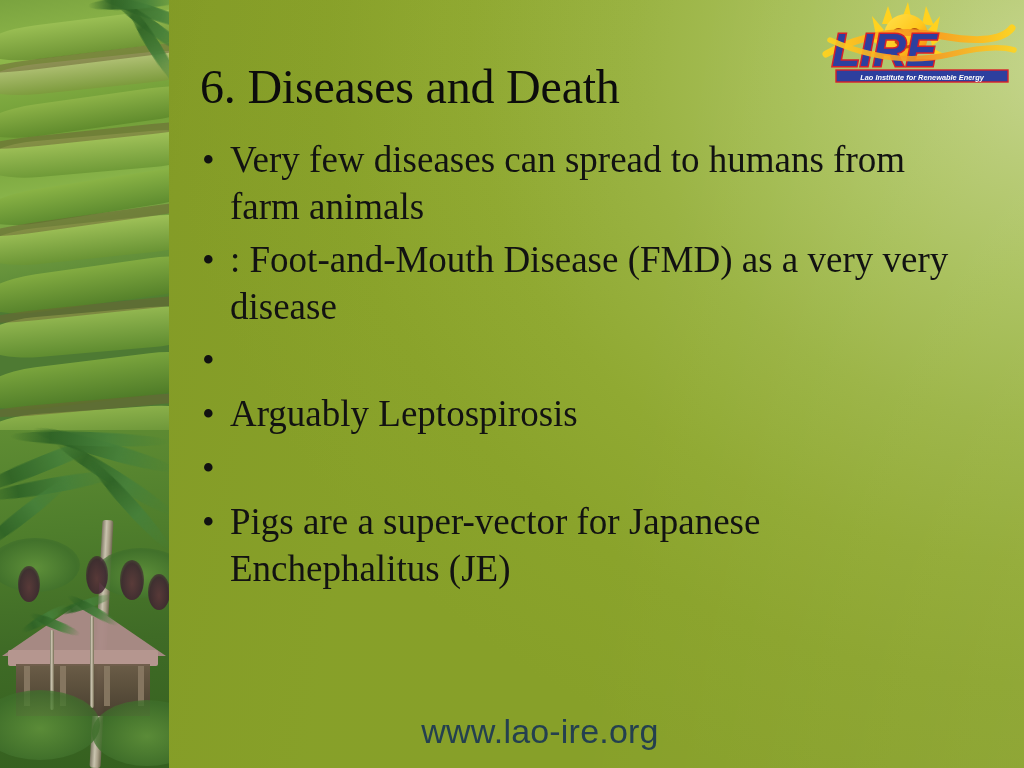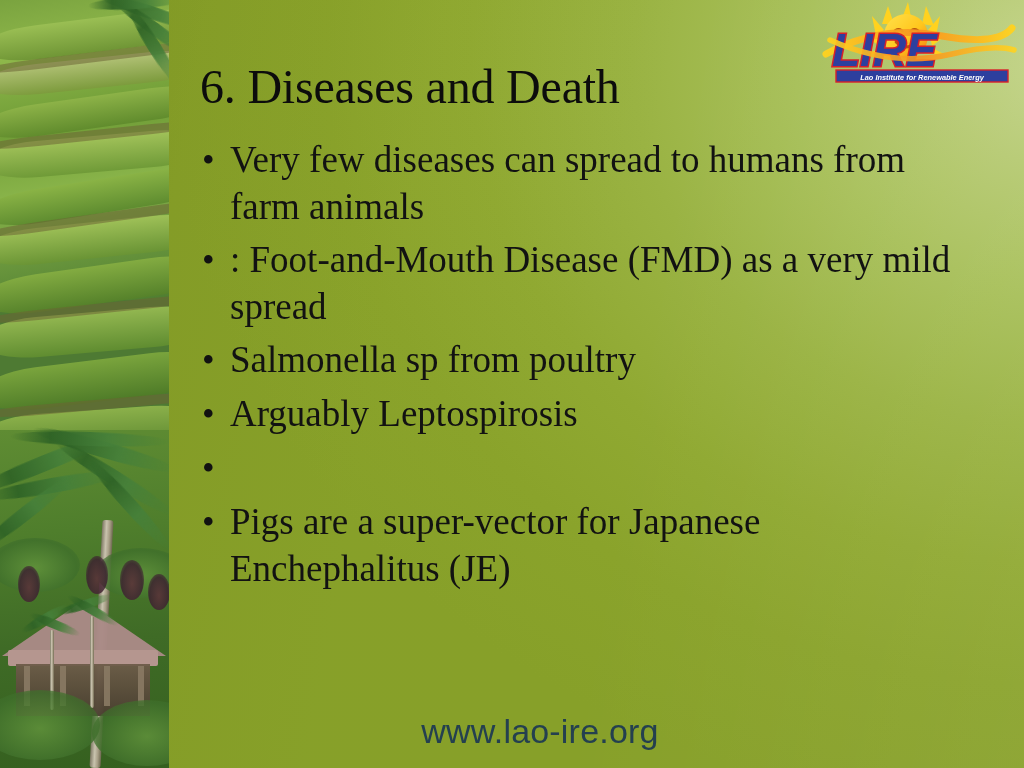--- a/index.html
+++ b/index.html
@@ -338,25 +338,24 @@
 
   <div class="slide-title">6. Diseases and Death</div>
 
   <div class="bullets">
     <div class="bullet-row">
       <span class="bullet-dot">•</span>
       <span class="bullet-text">Very few diseases can spread to humans from farm animals</span>
     </div>
     <div class="bullet-row">
       <span class="bullet-dot">•</span>
-      <span class="bullet-text">: Foot-and-Mouth Disease (FMD) as a very mild spread</span>
-    </div>
-    <div class="bullet-row">
-      <span class="bullet-dot">•</span>
-      <span class="bullet-text">Salmonella sp from poultry</span>
+      <span class="bullet-text">: Foot-and-Mouth Disease (FMD) as a very very disease</span>
+    </div>
+    <div class="bullet-row">
+      <span class="bullet-dot">•</span>
     </div>
     <div class="bullet-row">
       <span class="bullet-dot">•</span>
       <span class="bullet-text">Arguably Leptospirosis</span>
     </div>
     <div class="bullet-row">
       <span class="bullet-dot">•</span>
     </div>
     <div class="bullet-row">
       <span class="bullet-dot">•</span>

